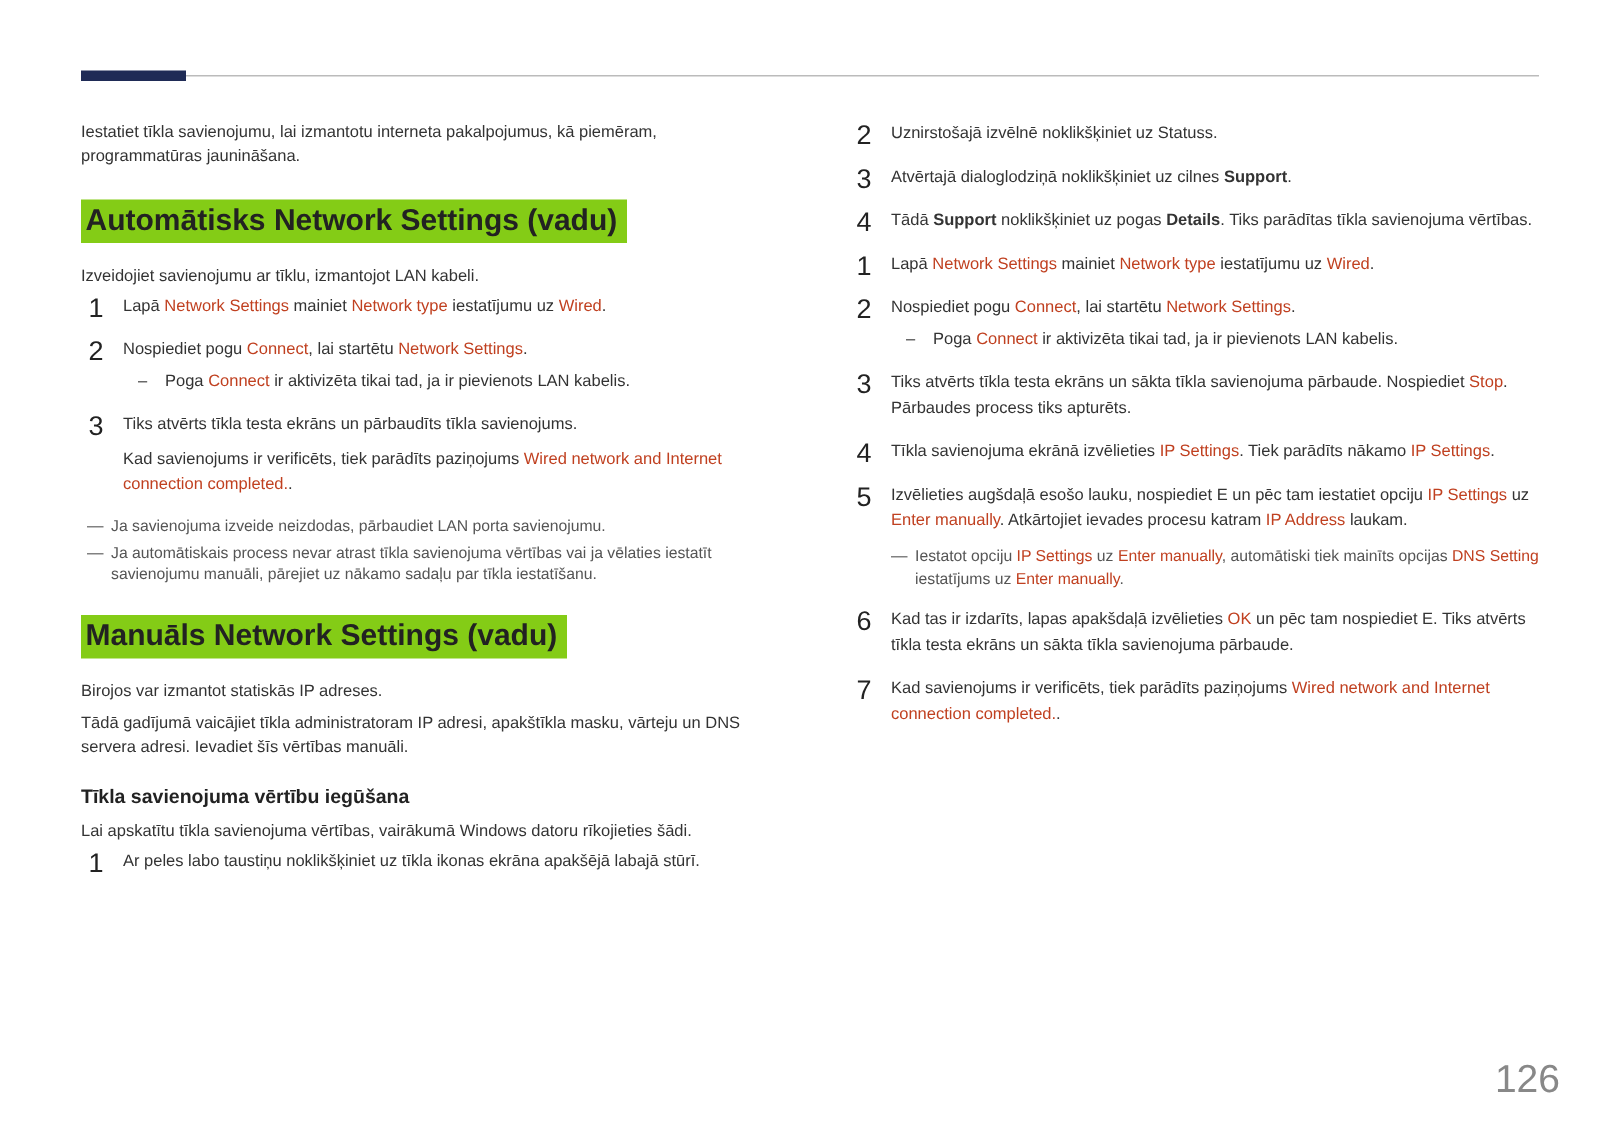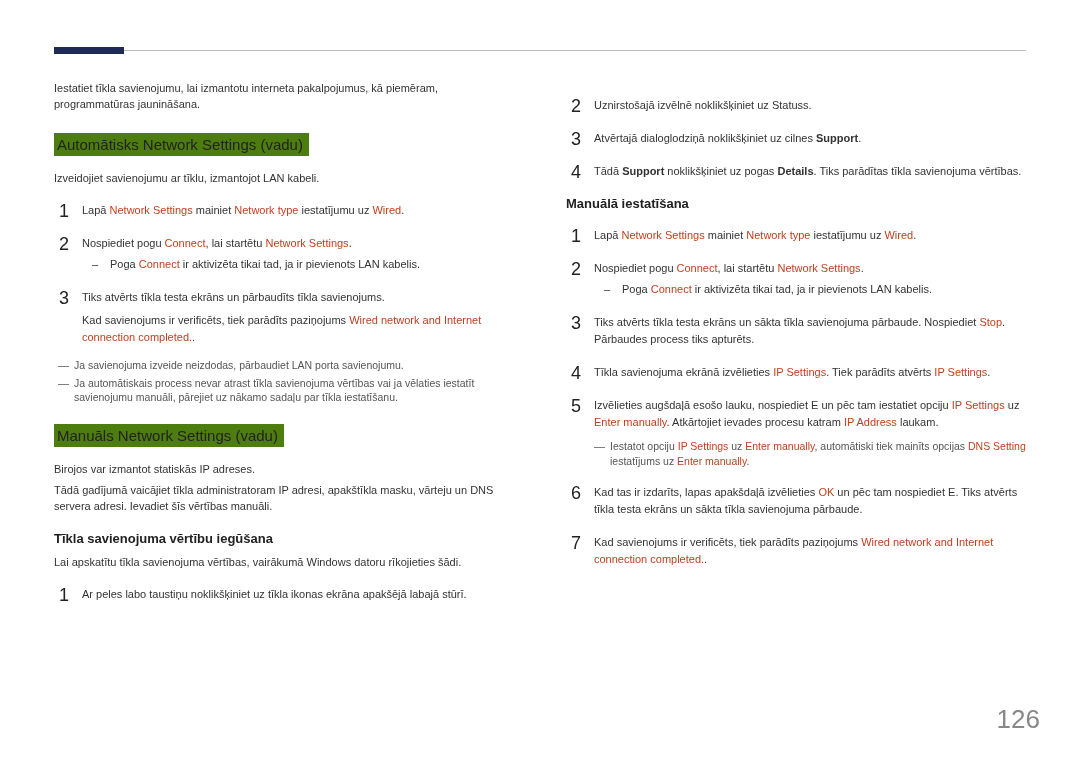--- a/index.html
+++ b/index.html
@@ -39,23 +39,23 @@
     flex: 1;
     min-width: 0;
   }
   .intro {
     font-size: 11px;
     line-height: 1.45;
     margin-bottom: 14px;
   }
   h2.section {
     display: inline-block;
-    background: #4d7c0f;
-    font-size: 15px;
-    font-weight: 400;
+    background: #84cc16;
+    font-size: 20px;
+    font-weight: 700;
     color: #222;
     padding: 3px 6px 3px 3px;
     margin: 6px 0 10px 0;
   }
   .para {
     font-size: 11px;
     line-height: 1.5;
     margin: 4px 0;
   }
   h3.sub {
@@ -70,21 +70,20 @@
     margin: 0;
     counter-reset: step;
   }
   ol.steps > li {
     counter-increment: step;
     position: relative;
     padding-left: 28px;
     font-size: 11px;
     line-height: 1.55;
     margin-bottom: 12px;
-    margin-top: 16px;
   }
   ol.steps > li::before {
     content: counter(step);
     position: absolute;
     left: 0;
     top: -4px;
     font-size: 18px;
     font-weight: 400;
     color: #222;
     width: 20px;
@@ -190,38 +189,37 @@
           <span>Uznirstošajā izvēlnē noklikšķiniet uz Statuss.</span>
         </li>
         <li>
           <span>Atvērtajā dialoglodziņā noklikšķiniet uz cilnes </span><span class="bold">Support</span><span>.</span>
         </li>
         <li>
           <span>Tādā </span><span class="bold">Support</span><span> noklikšķiniet uz pogas </span><span class="bold">Details</span><span>. Tiks parādītas tīkla savienojuma vērtības.</span>
         </li>
       </ol>
 
-      <h3 class="sub">Manuālā iestatīšana</h3>
 
       <ol class="steps">
         <li>
           <span>Lapā </span><span class="hl">Network Settings</span><span> mainiet </span><span class="hl">Network type</span><span> iestatījumu uz </span><span class="hl">Wired</span><span>.</span>
         </li>
         <li>
           <span>Nospiediet pogu </span><span class="hl">Connect</span><span>, lai startētu </span><span class="hl">Network Settings</span><span>.</span>
           <div class="note">
             <span class="dash">–</span>
             <span>Poga </span><span class="hl">Connect</span><span> ir aktivizēta tikai tad, ja ir pievienots LAN kabelis.</span>
           </div>
         </li>
         <li>
           <span>Tiks atvērts tīkla testa ekrāns un sākta tīkla savienojuma pārbaude. Nospiediet </span><span class="hl">Stop</span><span>. Pārbaudes process tiks apturēts.</span>
         </li>
         <li>
-          <span>Tīkla savienojuma ekrānā izvēlieties </span><span class="hl">IP Settings</span><span>. Tiek parādīts atvērts </span><span class="hl">IP Settings</span><span>.</span>
+          <span>Tīkla savienojuma ekrānā izvēlieties </span><span class="hl">IP Settings</span><span>. Tiek parādīts nākamo </span><span class="hl">IP Settings</span><span>.</span>
         </li>
         <li>
           <span>Izvēlieties augšdaļā esošo lauku, nospiediet </span><span>E</span><span> un pēc tam iestatiet opciju   </span><span class="hl">IP Settings</span><span> uz </span><span class="hl">Enter manually</span><span>. Atkārtojiet ievades procesu katram </span><span class="hl">IP Address</span><span> laukam.</span>
           <div class="footnote" style="margin-top:8px; padding-left:16px;">
             <span class="tick" style="left:0">―</span>
             <span>Iestatot opciju </span><span class="hl">IP Settings</span><span> uz </span><span class="hl">Enter manually</span><span>, automātiski tiek mainīts opcijas </span><span class="hl">DNS Setting</span><span> iestatījums uz </span><span class="hl">Enter manually</span><span>.</span>
           </div>
         </li>
         <li>
           <span>Kad tas ir izdarīts, lapas apakšdaļā izvēlieties </span><span class="hl">OK</span><span> un pēc tam nospiediet </span><span>E</span><span>. Tiks atvērts tīkla testa ekrāns un sākta tīkla savienojuma pārbaude.</span>

